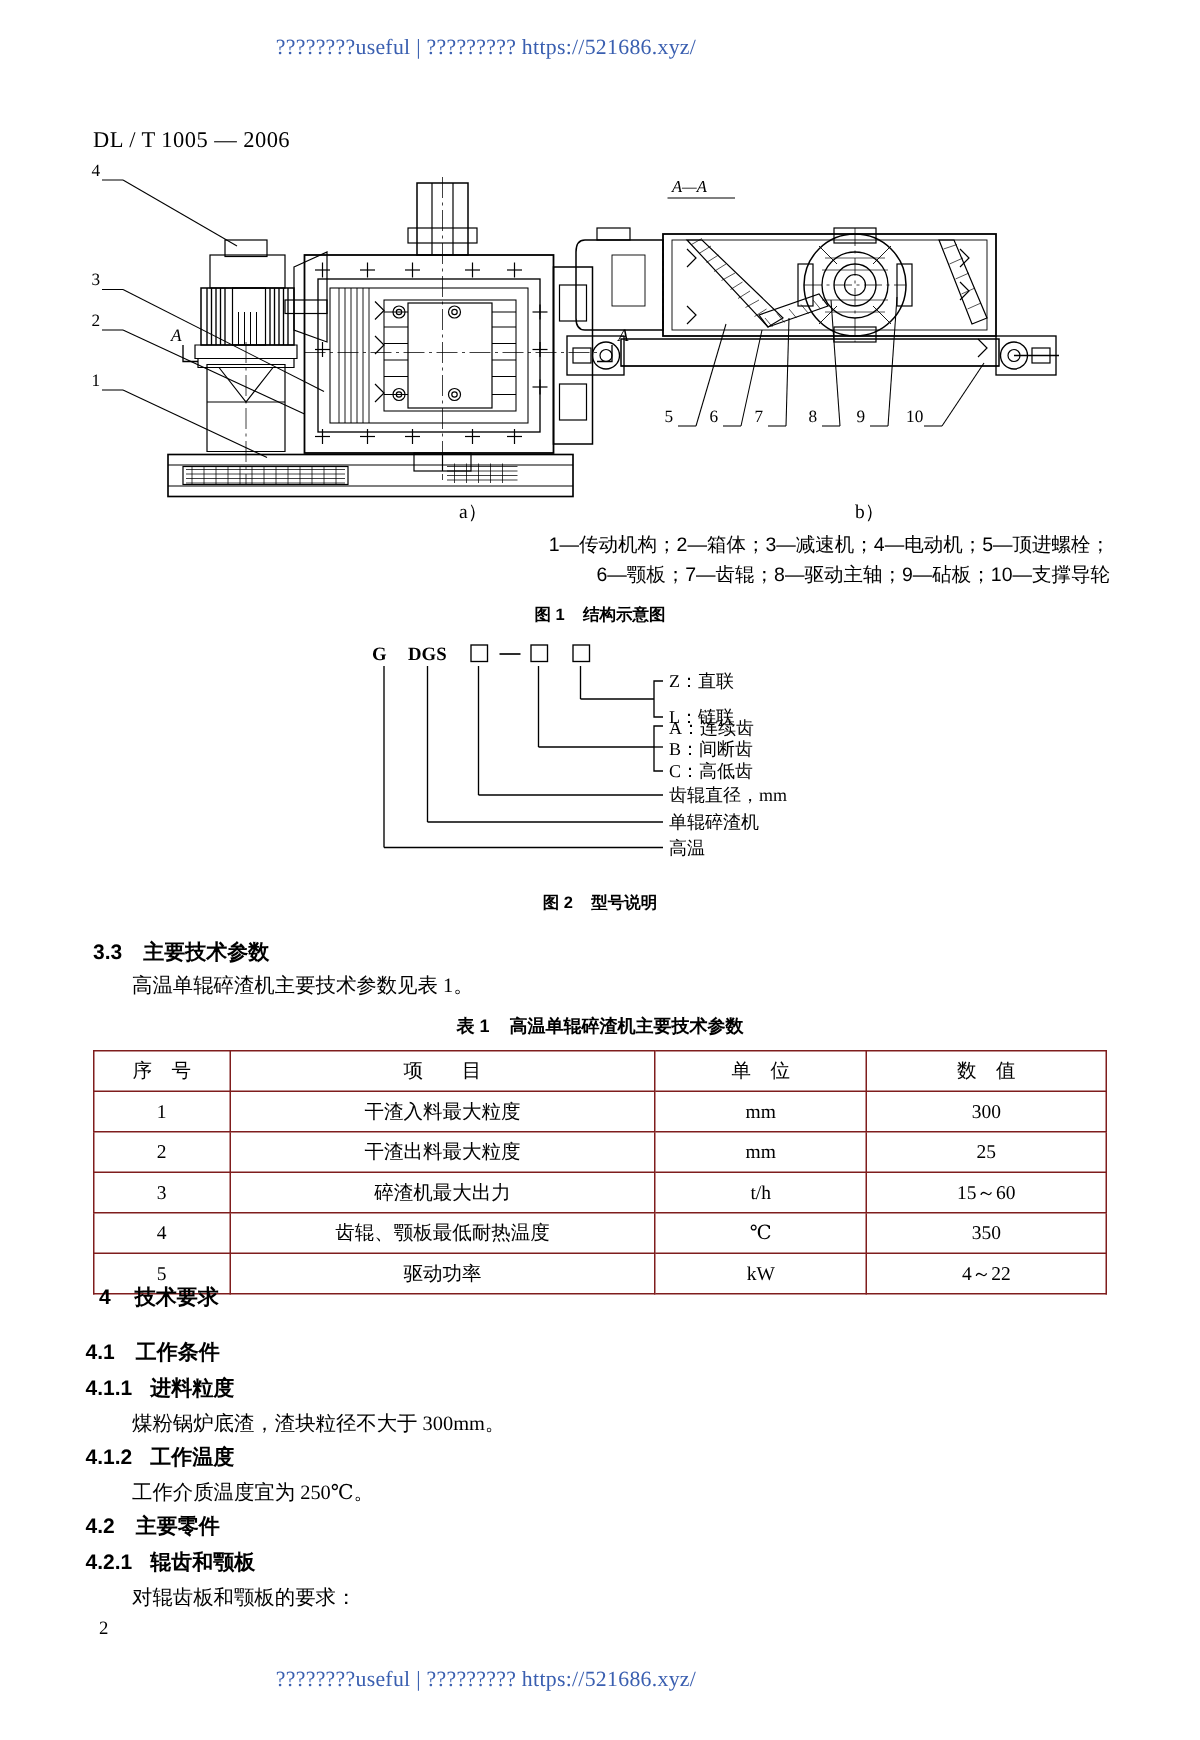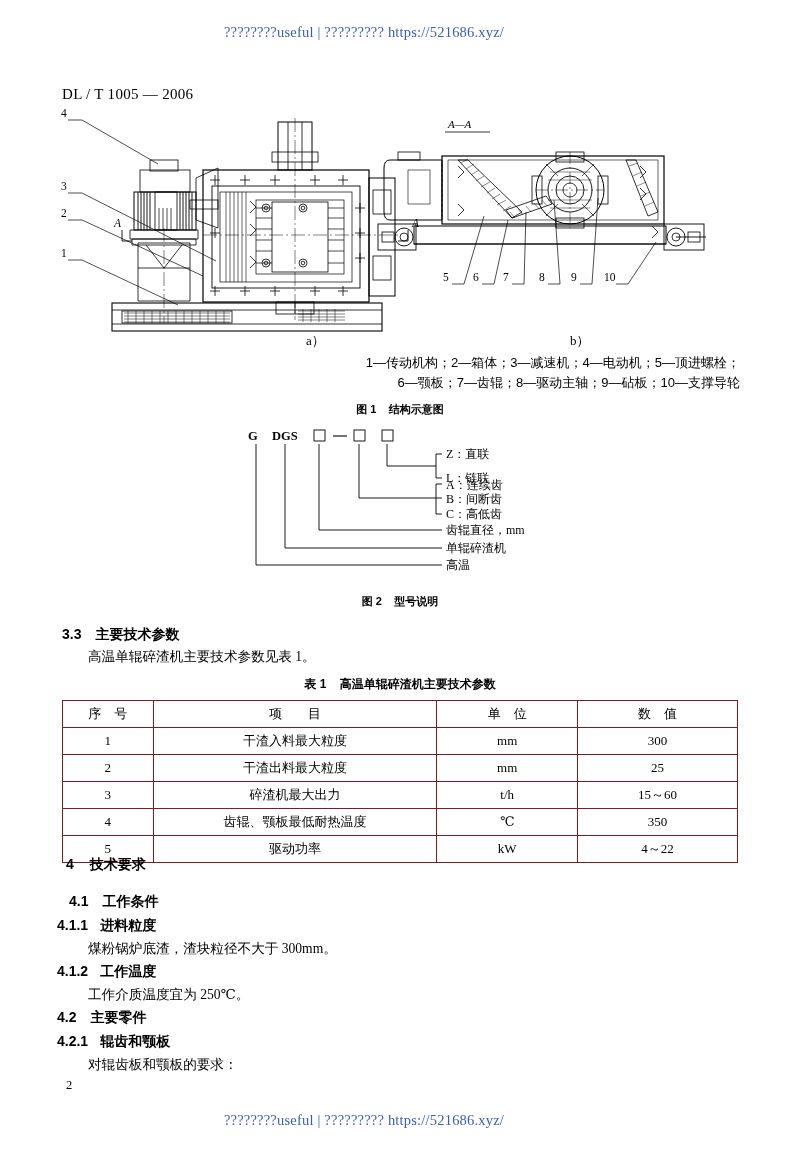--- a/index.html
+++ b/index.html
@@ -26,21 +26,20 @@
   .watermark {
     position: absolute;
     left: 0;
     width: 648px;
     text-align: center;
     color: #3a5fb0;
     font-family: "Liberation Serif", "DejaVu Serif", serif;
     font-size: 14.5px;
     letter-spacing: 0.2px;
     white-space: pre;
-    padding-left: 40px;
   }
   .watermark-top { top: 24px; }
   .watermark-bottom { top: 1112px; }
 
   
   .std-number {
     position: absolute;
     left: 62px;
     top: 86px;
     font-size: 15px;
@@ -569,21 +568,21 @@
         <td>5</td>
         <td>驱动功率</td>
         <td>kW</td>
         <td>4～22</td>
       </tr>
     </tbody>
   </table>
 
   <div class="h-num" style="left:66px; top:856px;"><span>4</span><span style="display:inline-block;width:16px"></span><span>技术要求</span></div>
 
-  <div class="h-num" style="left:69px; top:893px;"><span>4.1</span><span style="display:inline-block;width:14px"></span><span>工作条件</span></div>
+  <div class="h-num" style="left:57px; top:893px;"><span>4.1</span><span style="display:inline-block;width:14px"></span><span>工作条件</span></div>
 
   <div class="h-num" style="left:57px; top:917px;"><span>4.1.1</span><span style="display:inline-block;width:12px"></span><span>进料粒度</span></div>
 
   <div class="body-text" style="left:88px; top:940px;">煤粉锅炉底渣，渣块粒径不大于 300mm。</div>
 
   <div class="h-num" style="left:57px; top:963px;"><span>4.1.2</span><span style="display:inline-block;width:12px"></span><span>工作温度</span></div>
 
   <div class="body-text" style="left:88px; top:986px;">工作介质温度宜为 250℃。</div>
 
   <div class="h-num" style="left:57px; top:1009px;"><span>4.2</span><span style="display:inline-block;width:14px"></span><span>主要零件</span></div>

